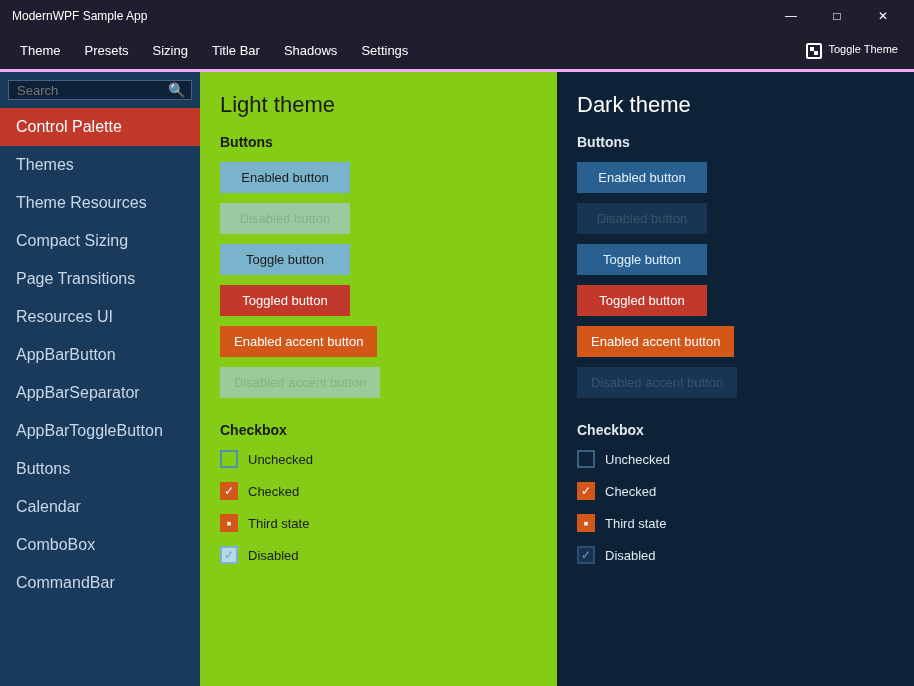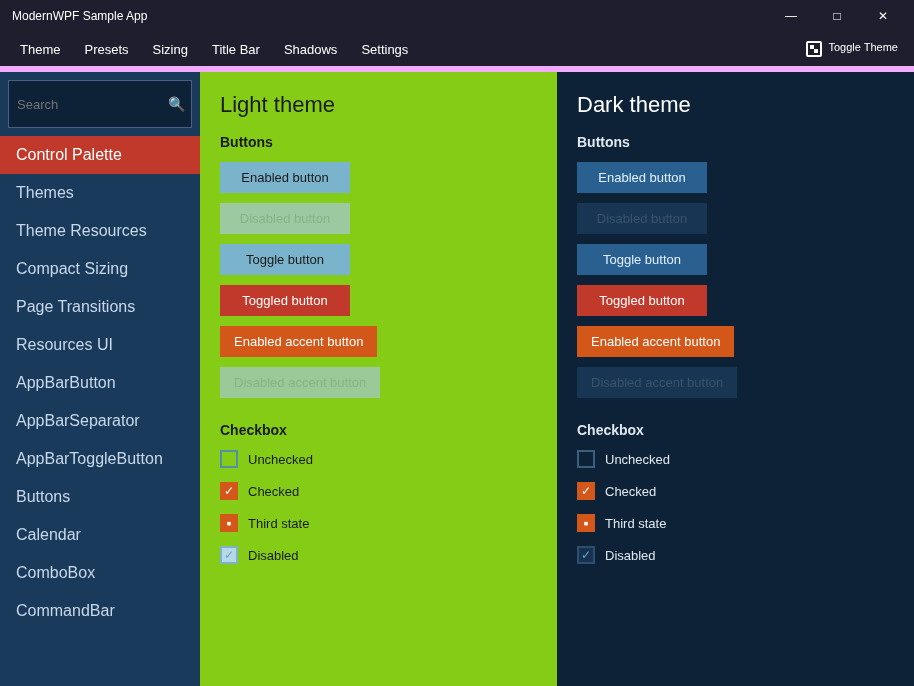--- a/index.html
+++ b/index.html
@@ -46,21 +46,21 @@
     }
 
     
     .menu-bar {
       background: #1e1e2e;
       height: 40px;
       display: flex;
       align-items: center;
       justify-content: space-between;
       padding: 0 8px;
-      border-bottom: 6px solid #f0abfc;
+      border-bottom: 3px solid #f0abfc;
       flex-shrink: 0;
     }
     .menu-items {
       display: flex;
       gap: 0;
     }
     .menu-item {
       color: #ffffff;
       font-size: 13px;
       padding: 4px 12px;
@@ -102,21 +102,21 @@
       flex-shrink: 0;
       overflow: hidden;
     }
     .search-box {
       margin: 8px;
       position: relative;
       flex-shrink: 0;
     }
     .search-input {
       width: 100%;
-      height: 48px;
+      height: 20px;
       background: #0d2137;
       border: 1px solid #4a6080;
       color: #aac;
       font-size: 13px;
       padding: 0 32px 0 8px;
       outline: none;
     }
     .search-icon-wrapper {
       position: absolute;
       right: 6px;

